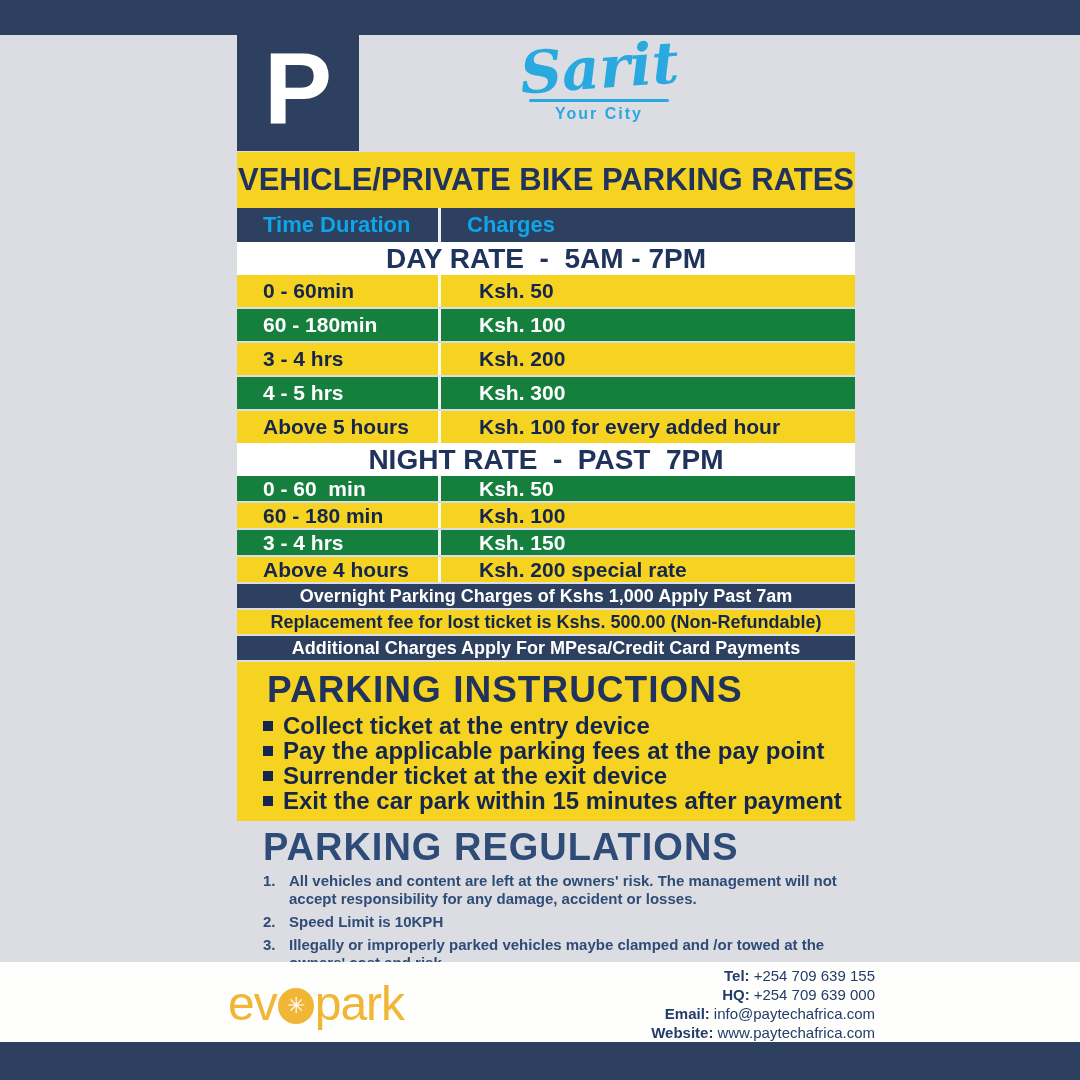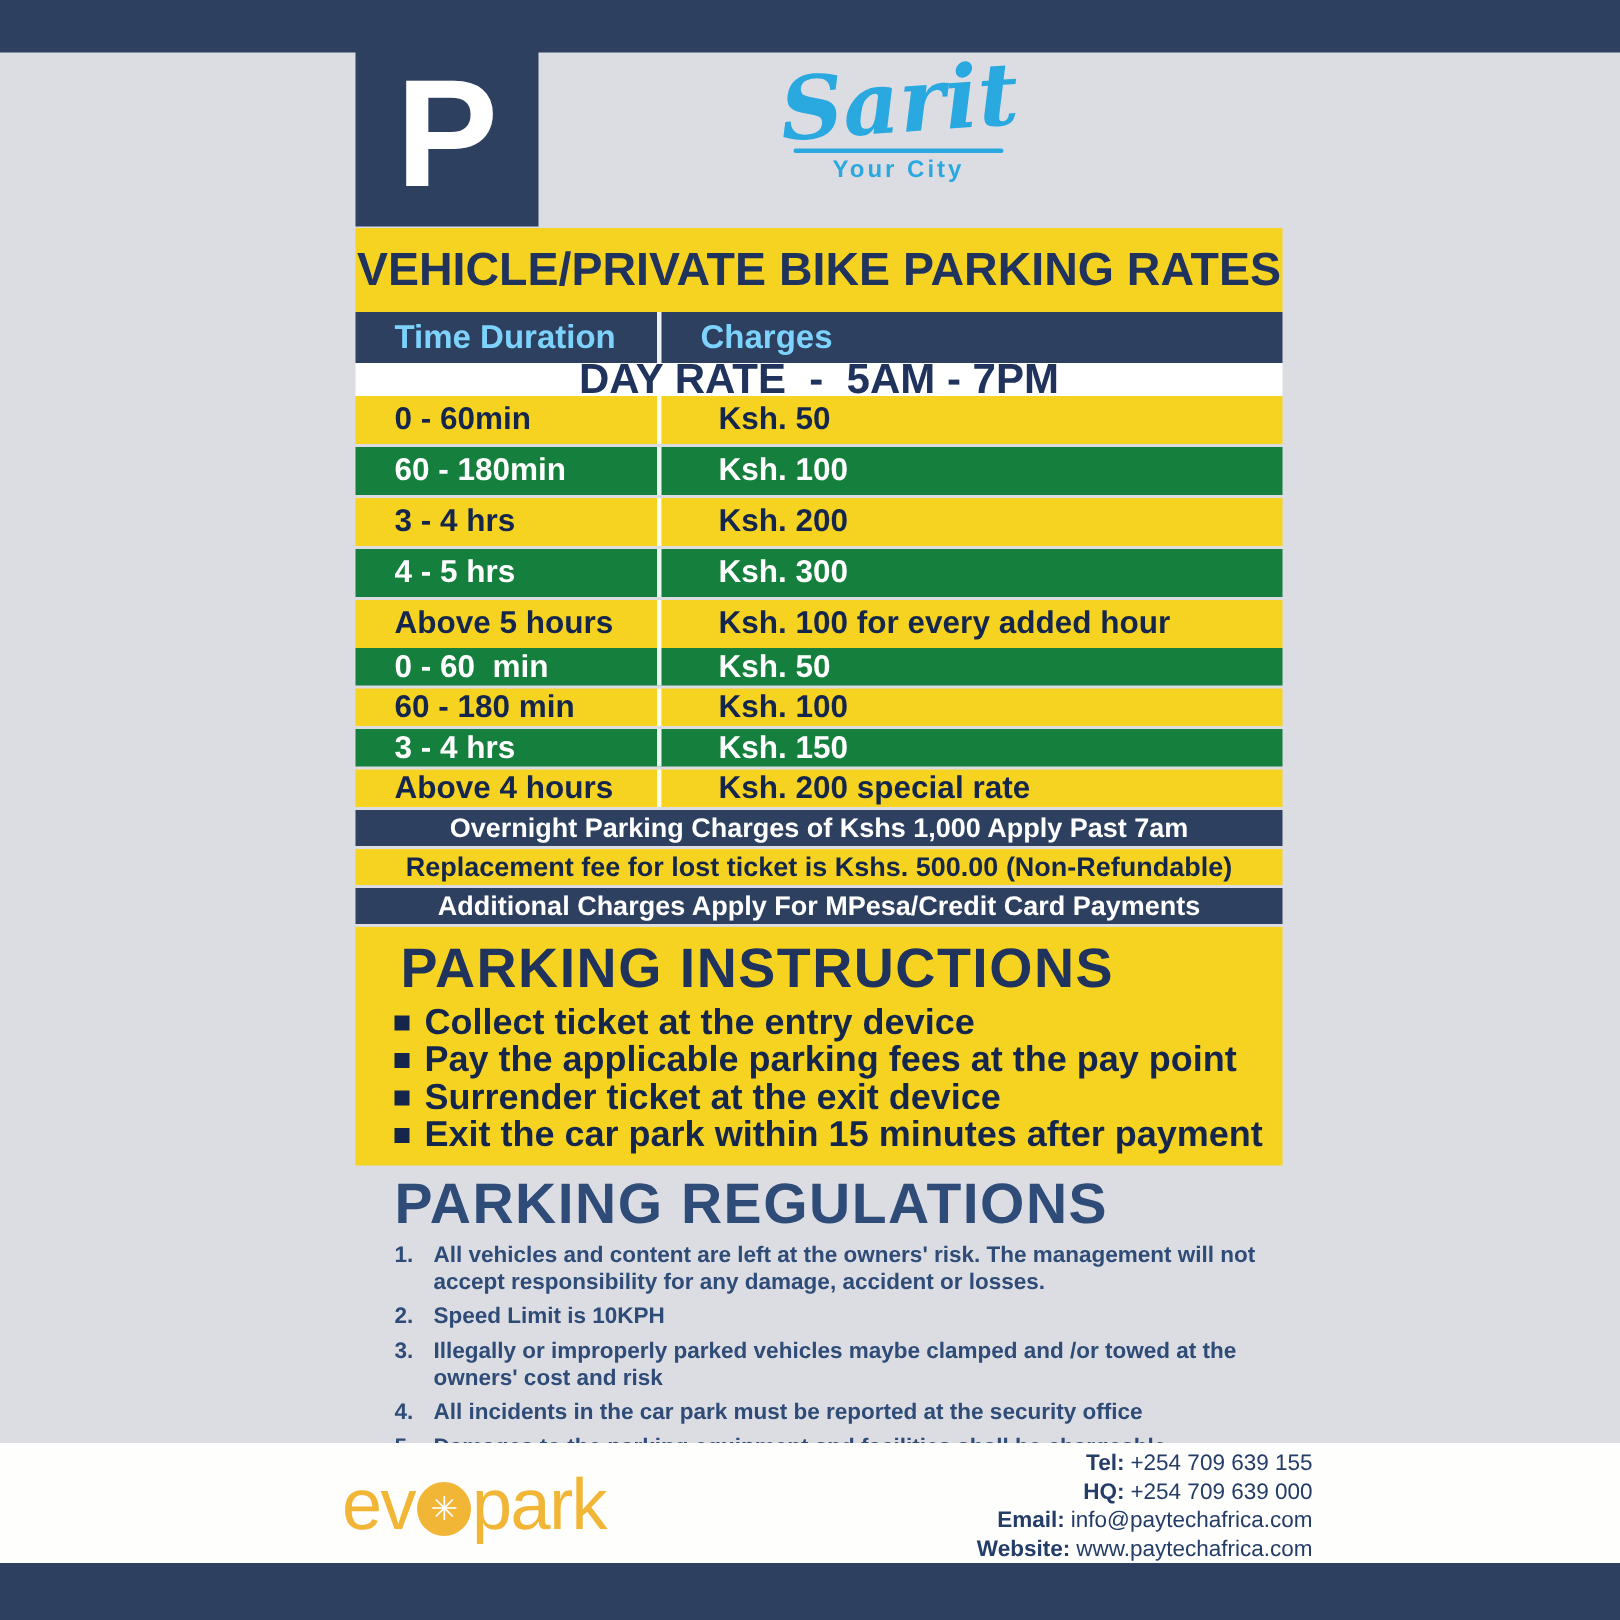--- a/index.html
+++ b/index.html
@@ -24,26 +24,26 @@
   .sarit-word{font-family:"DejaVu Serif",serif;font-style:italic;font-weight:bold;
               font-size:58px;line-height:1.0;display:inline-block;transform:rotate(-4deg);}
   .sarit-line{width:140px;height:3px;background:#29A9DF;margin:2px auto 3px auto;border-radius:2px;}
   .sarit-tag{font-size:16px;font-weight:bold;letter-spacing:2px;}
 
   
   .title-banner{height:56px;background:#F6D321;display:flex;align-items:center;justify-content:center;}
   .title-banner span{color:#20335C;font-size:31px;font-weight:bold;letter-spacing:0px;white-space:pre;}
 
   
-  .thead{height:34px;background:#2E4060;display:flex;color:#7dd3fc;font-weight:bold;font-size:22px;}
+  .thead{height:34px;background:#2E4060;display:flex;color:#0ea5e9;font-weight:bold;font-size:22px;}
   .cell-t{width:204px;box-sizing:border-box;border-right:3px solid rgba(255,255,255,.92);
           display:flex;align-items:center;padding-left:26px;white-space:pre;}
   .cell-c{flex:1;display:flex;align-items:center;padding-left:26px;white-space:pre;}
 
-  .section-bar{height:22px;background:#FFFFFF;display:flex;align-items:center;justify-content:center;}
+  .section-bar{height:33px;background:#FFFFFF;display:flex;align-items:center;justify-content:center;}
   .section-bar span{color:#20335C;font-size:28px;font-weight:bold;white-space:pre;}
 
   .rows{display:flex;flex-direction:column;row-gap:2px;background:#DCDDE3;}
   .row{display:flex;font-weight:bold;font-size:21px;gap:12px;}
   .row-day{height:32px;}
   .row-night{height:25px;}
   .row-yellow{background:#F6D321;color:#14264C;}
   .row-navy{background:#15803d;color:#FFFFFF;}
 
   
@@ -125,20 +125,23 @@
     <div class="row row-day row-navy">
       <div class="cell-t">4 - 5 hrs</div>
       <div class="cell-c">Ksh. 300</div>
     </div>
     <div class="row row-day row-yellow">
       <div class="cell-t">Above 5 hours</div>
       <div class="cell-c">Ksh. 100 for every added hour</div>
     </div>
   </div>
 
+  <div class="section-bar">
+    <span>NIGHT RATE  -  PAST  7PM</span>
+  </div>
 
   <div class="rows">
     <div class="row row-night row-navy">
       <div class="cell-t">0 - 60  min</div>
       <div class="cell-c">Ksh. 50</div>
     </div>
     <div class="row row-night row-yellow">
       <div class="cell-t">60 - 180 min</div>
       <div class="cell-c">Ksh. 100</div>
     </div>

